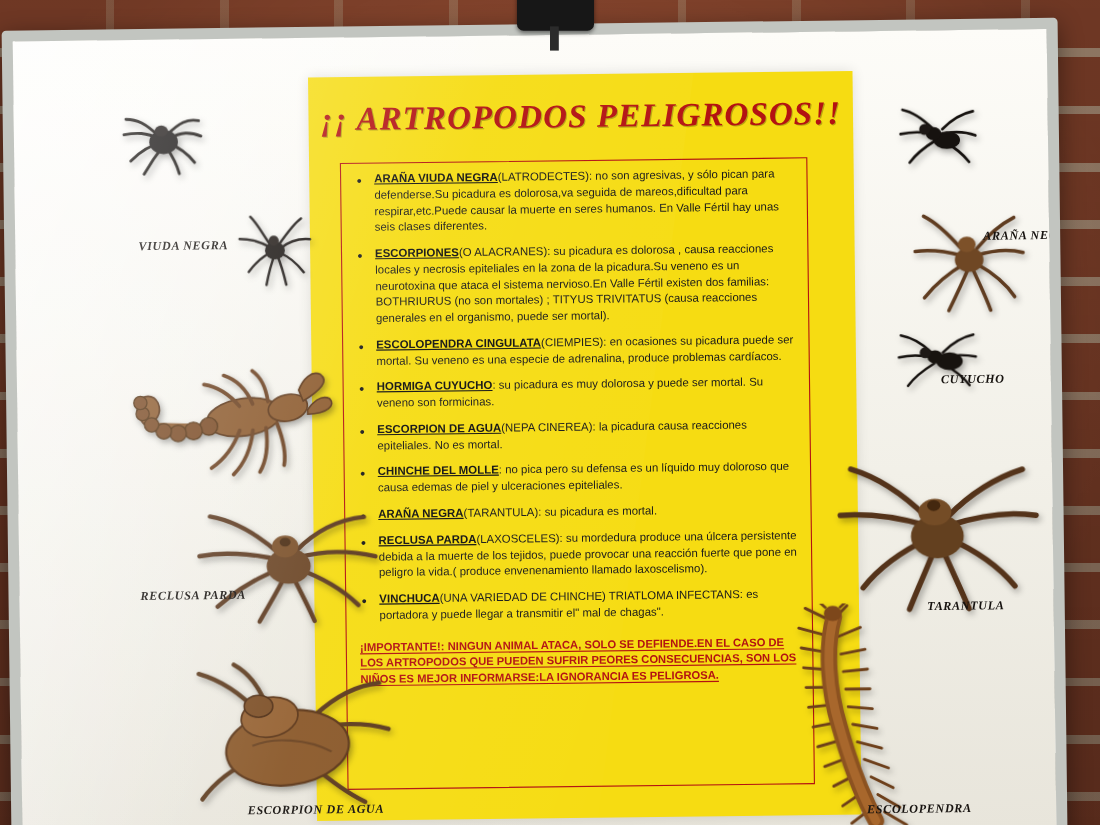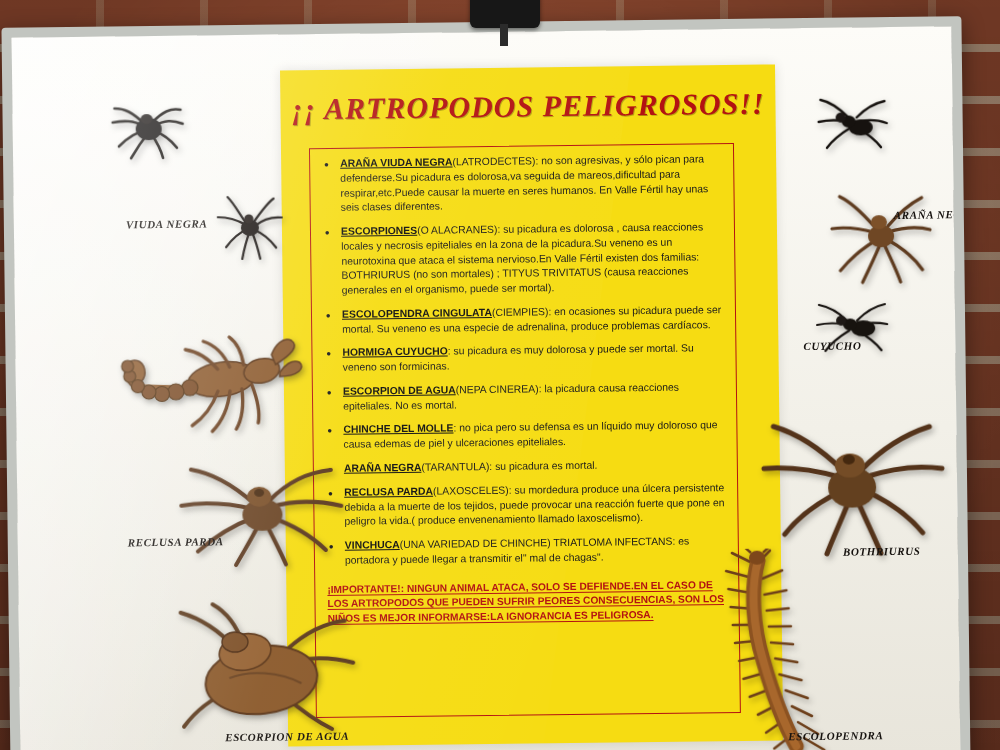--- a/index.html
+++ b/index.html
@@ -370,38 +370,38 @@
           <path d="M34 32 C24 30 14 30 4 32"></path>
           <path d="M36 38 C26 44 18 50 12 58"></path>
           <path d="M44 28 C54 18 62 14 72 12"></path>
           <path d="M46 32 C56 30 64 30 74 32"></path>
           <path d="M44 38 C54 44 62 50 68 58"></path>
         </g>
         <ellipse cx="50" cy="36" rx="12" ry="8" fill="#17130f"></ellipse>
         <ellipse cx="37" cy="32" rx="7" ry="6" fill="#17130f"></ellipse>
         <circle cx="28" cy="28" r="5" fill="#1e1916"></circle>
       </svg>
-      <div class="label" style="left:788px; top:312px;">CUYUCHO</div>
+      <div class="label" style="left:840px; top:312px;">CUYUCHO</div>
 
       <svg class="specimen" style="left:735px; top:380px;" width="200" height="160" viewBox="0 0 200 160">
         <g stroke="#54331a" stroke-width="5" fill="none" stroke-linecap="round">
           <path d="M90 62 C70 42 48 26 22 18"></path>
           <path d="M90 70 C64 62 38 58 12 60"></path>
           <path d="M92 82 C70 92 48 106 32 126"></path>
           <path d="M98 90 C90 110 82 126 74 146"></path>
           <path d="M110 62 C130 42 152 28 178 20"></path>
           <path d="M112 70 C138 62 164 58 190 62"></path>
           <path d="M110 82 C132 92 154 106 170 126"></path>
           <path d="M104 90 C112 110 120 126 128 146"></path>
         </g>
         <ellipse cx="100" cy="80" rx="24" ry="20" fill="#63401f"></ellipse>
         <ellipse cx="98" cy="58" rx="15" ry="12" fill="#744c26"></ellipse>
         <ellipse cx="97" cy="52" rx="6" ry="5" fill="#44280f"></ellipse>
       </svg>
-      <div class="label" style="left:825px; top:518px;">BOTHRIURUS</div>
+      <div class="label" style="left:825px; top:518px;">TARANTULA</div>
 
       <svg class="specimen" style="left:700px; top:520px;" width="170" height="210" viewBox="0 0 170 210">
         <g stroke="#6d3f1a" stroke-width="2.6" stroke-linecap="round">
           <path d="M34 14 L14 4"></path>
             <path d="M40 14 L52 2"></path>
           <path d="M30 28 L8 22"></path>
             <path d="M44 30 L64 22"></path>
           <path d="M32 44 L10 40"></path>
             <path d="M46 46 L68 42"></path>
           <path d="M34 60 L12 58"></path>

